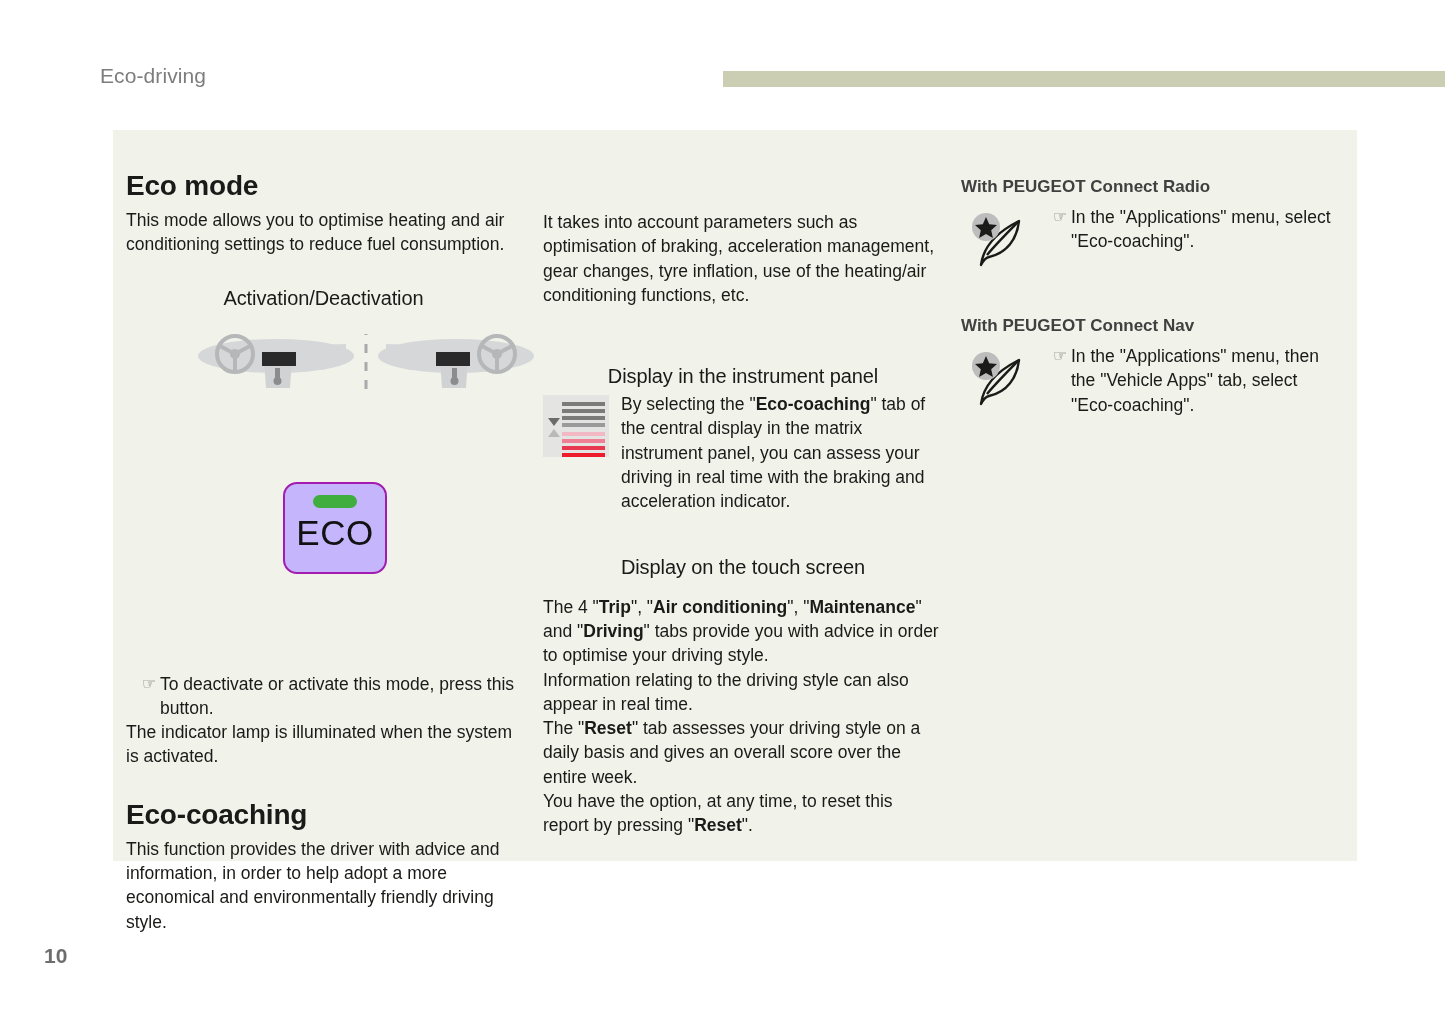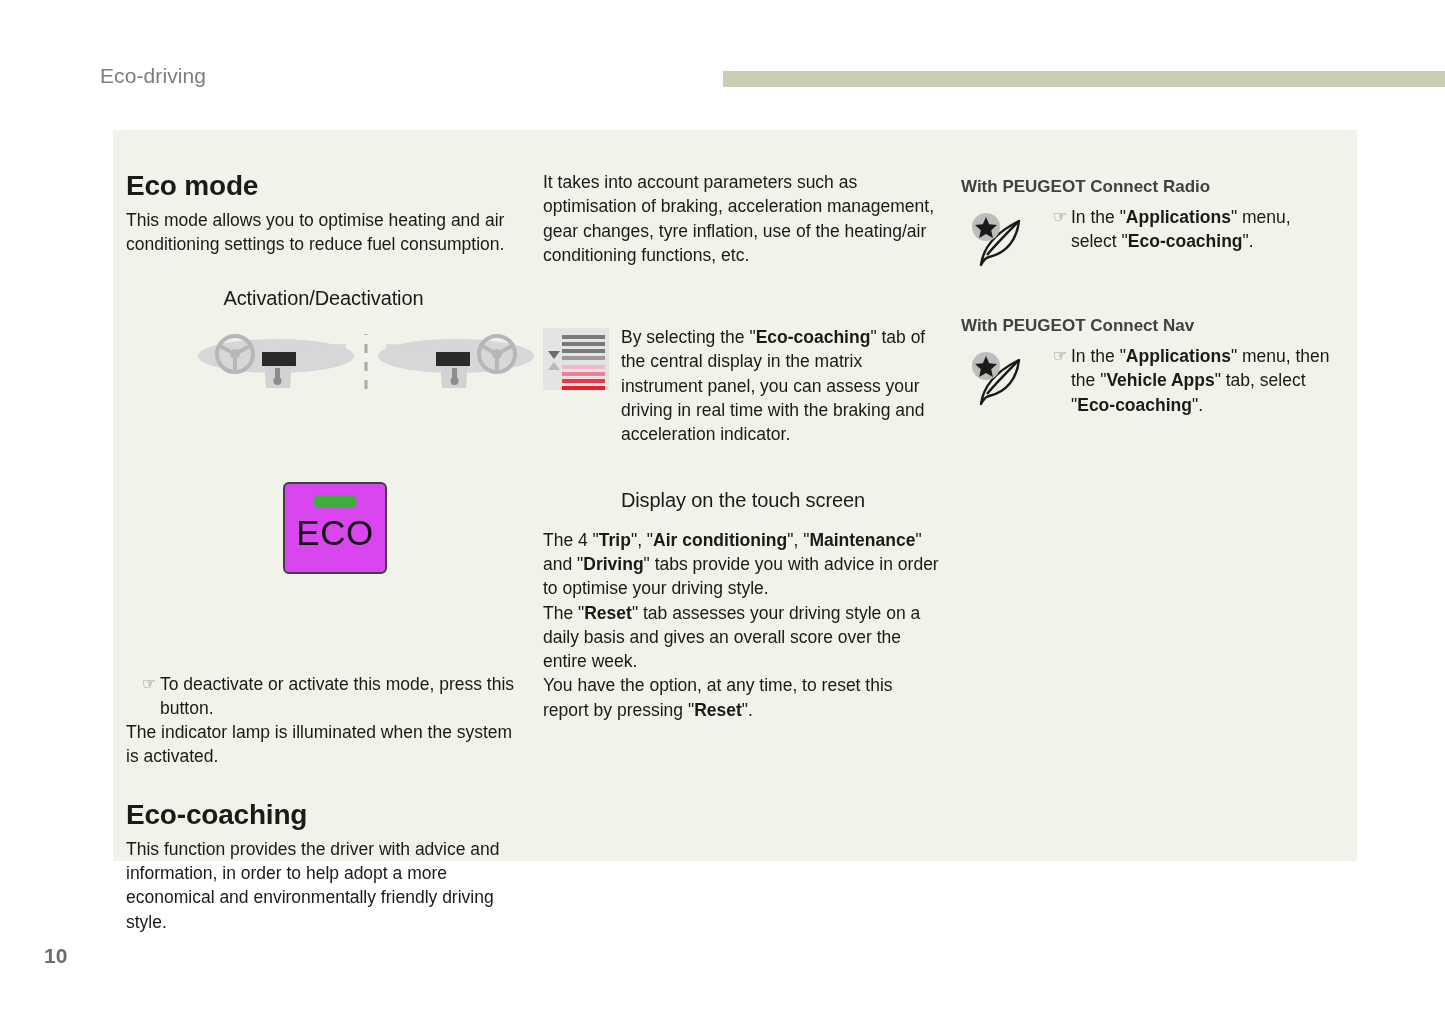--- a/index.html
+++ b/index.html
@@ -42,21 +42,21 @@
     width: 1244px;
     height: 731px;
     background: #f1f2e9;
   }
 
   .col {
     position: absolute;
     top: 40px;
   }
   #col-left   { left: 13px;  width: 395px; }
-  #col-mid    { left: 430px; width: 400px; }
+  #col-mid    { left: 430px; width: 400px; margin-top: 40px; }
   #col-right  { left: 848px; width: 380px; }
 
   h1.sec {
     font-size: 28px;
     font-weight: bold;
     color: #1a1a18;
     margin: 0 0 6px 0;
     letter-spacing: -0.2px;
   }
   h2.sub {
@@ -98,38 +98,38 @@
     text-align: left;
     padding-left: 16px;
     box-sizing: border-box;
   }
   .bullet-text {
     flex: 1 1 auto;
     font-size: 17.5px;
     line-height: 24.3px;
     color: #1a1a18;
   }
-  .bullet-text b { font-weight: bold; }
+  .bullet-text b { font-weight: normal; }
 
   
   #dash-illustration {
     position: relative;
     width: 340px;
     height: 58px;
     margin: 24px 0 0 70px;
   }
   #eco-button {
     position: absolute;
     left: 157px;
     top: 312px;
     width: 104px;
     height: 92px;
-    background: #d946ef;
-    border: 2px solid #404040;
-    border-radius: 6px;
+    background: #c4b5fd;
+    border: 2px solid #a21caf;
+    border-radius: 14px;
     box-sizing: border-box;
   }
   #eco-led {
     position: absolute;
     left: 50%;
     transform: translateX(-50%);
     top: 11px;
     width: 44px;
     height: 13px;
     background: #3fae3f;
@@ -261,20 +261,21 @@
     <div class="gap-lg"></div>
     <h1 class="sec">Eco-coaching</h1>
     <p class="body">This function provides the driver with advice and information, in order to help adopt a more economical and environmentally friendly driving style.</p>
   </div>
 
   <div class="col" id="col-mid">
 
     <p class="body">It takes into account parameters such as optimisation of braking, acceleration management, gear changes, tyre inflation, use of the heating/air conditioning functions, etc.</p>
 
     <div style="height:58px"></div>
+    <h2 class="sub">Display in the instrument panel</h2>
 
     <div class="media-row">
 
       <div id="instrument-icon">
         <div class="ip-tri-down"></div>
         <div class="ip-tri-up" style="border-bottom-color:#b9b9b9;"></div>
         <div class="ip-bar" style="top:7px;  background:#7b7b7b;"></div>
         <div class="ip-bar" style="top:14px; background:#7b7b7b;"></div>
         <div class="ip-bar" style="top:21px; background:#7b7b7b;"></div>
         <div class="ip-bar" style="top:28px; background:#9a9a9a;"></div>
@@ -285,20 +286,21 @@
       </div>
       <p class="body"><span>By selecting the "</span><b>Eco-coaching</b><span>" tab of the central display in the matrix instrument panel, you can assess your driving in real time with the braking and acceleration indicator.</span></p>
     </div>
 
     <div style="height:42px"></div>
     <h2 class="sub">Display on the touch screen</h2>
     <div class="gap-sm"></div>
 
     <p class="body"><span>The 4 "</span><b>Trip</b><span>", "</span><b>Air conditioning</b><span>", "</span><b>Maintenance</b><span>" and "</span><b>Driving</b><span>" tabs provide you with advice in order to optimise your driving style.</span></p>
 
+    <p class="body">Information relating to the driving style can also appear in real time.</p>
 
     <p class="body"><span>The "</span><b>Reset</b><span>" tab assesses your driving style on a daily basis and gives an overall score over the entire week.</span></p>
 
     <p class="body"><span>You have the option, at any time, to reset this report by pressing "</span><b>Reset</b><span>".</span></p>
   </div>
 
   <div class="col" id="col-right">
 
     <h3 class="smallsub">With PEUGEOT Connect Radio</h3>
 

